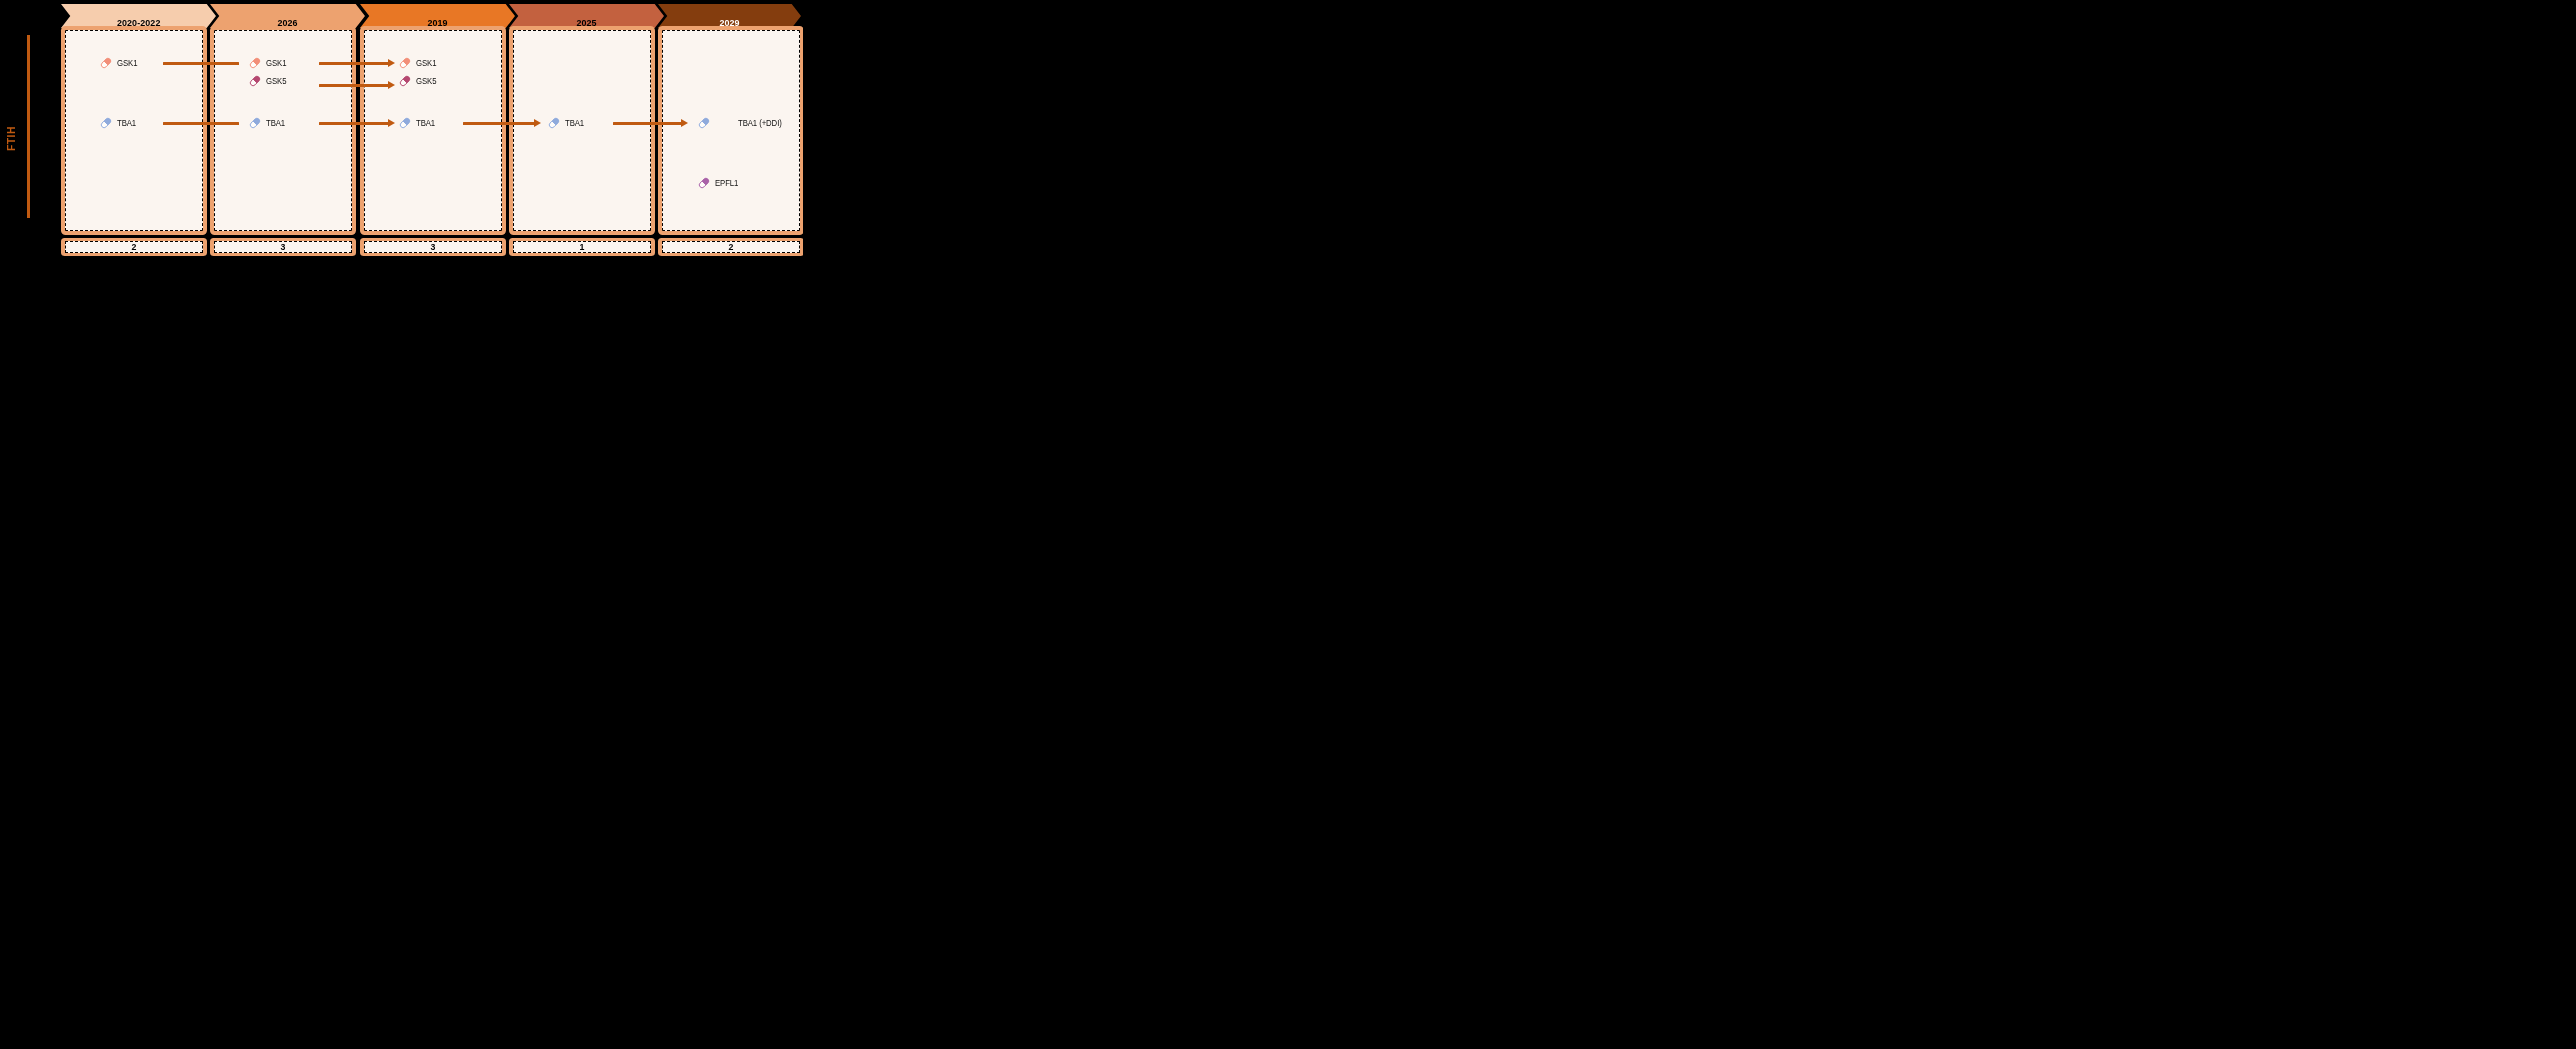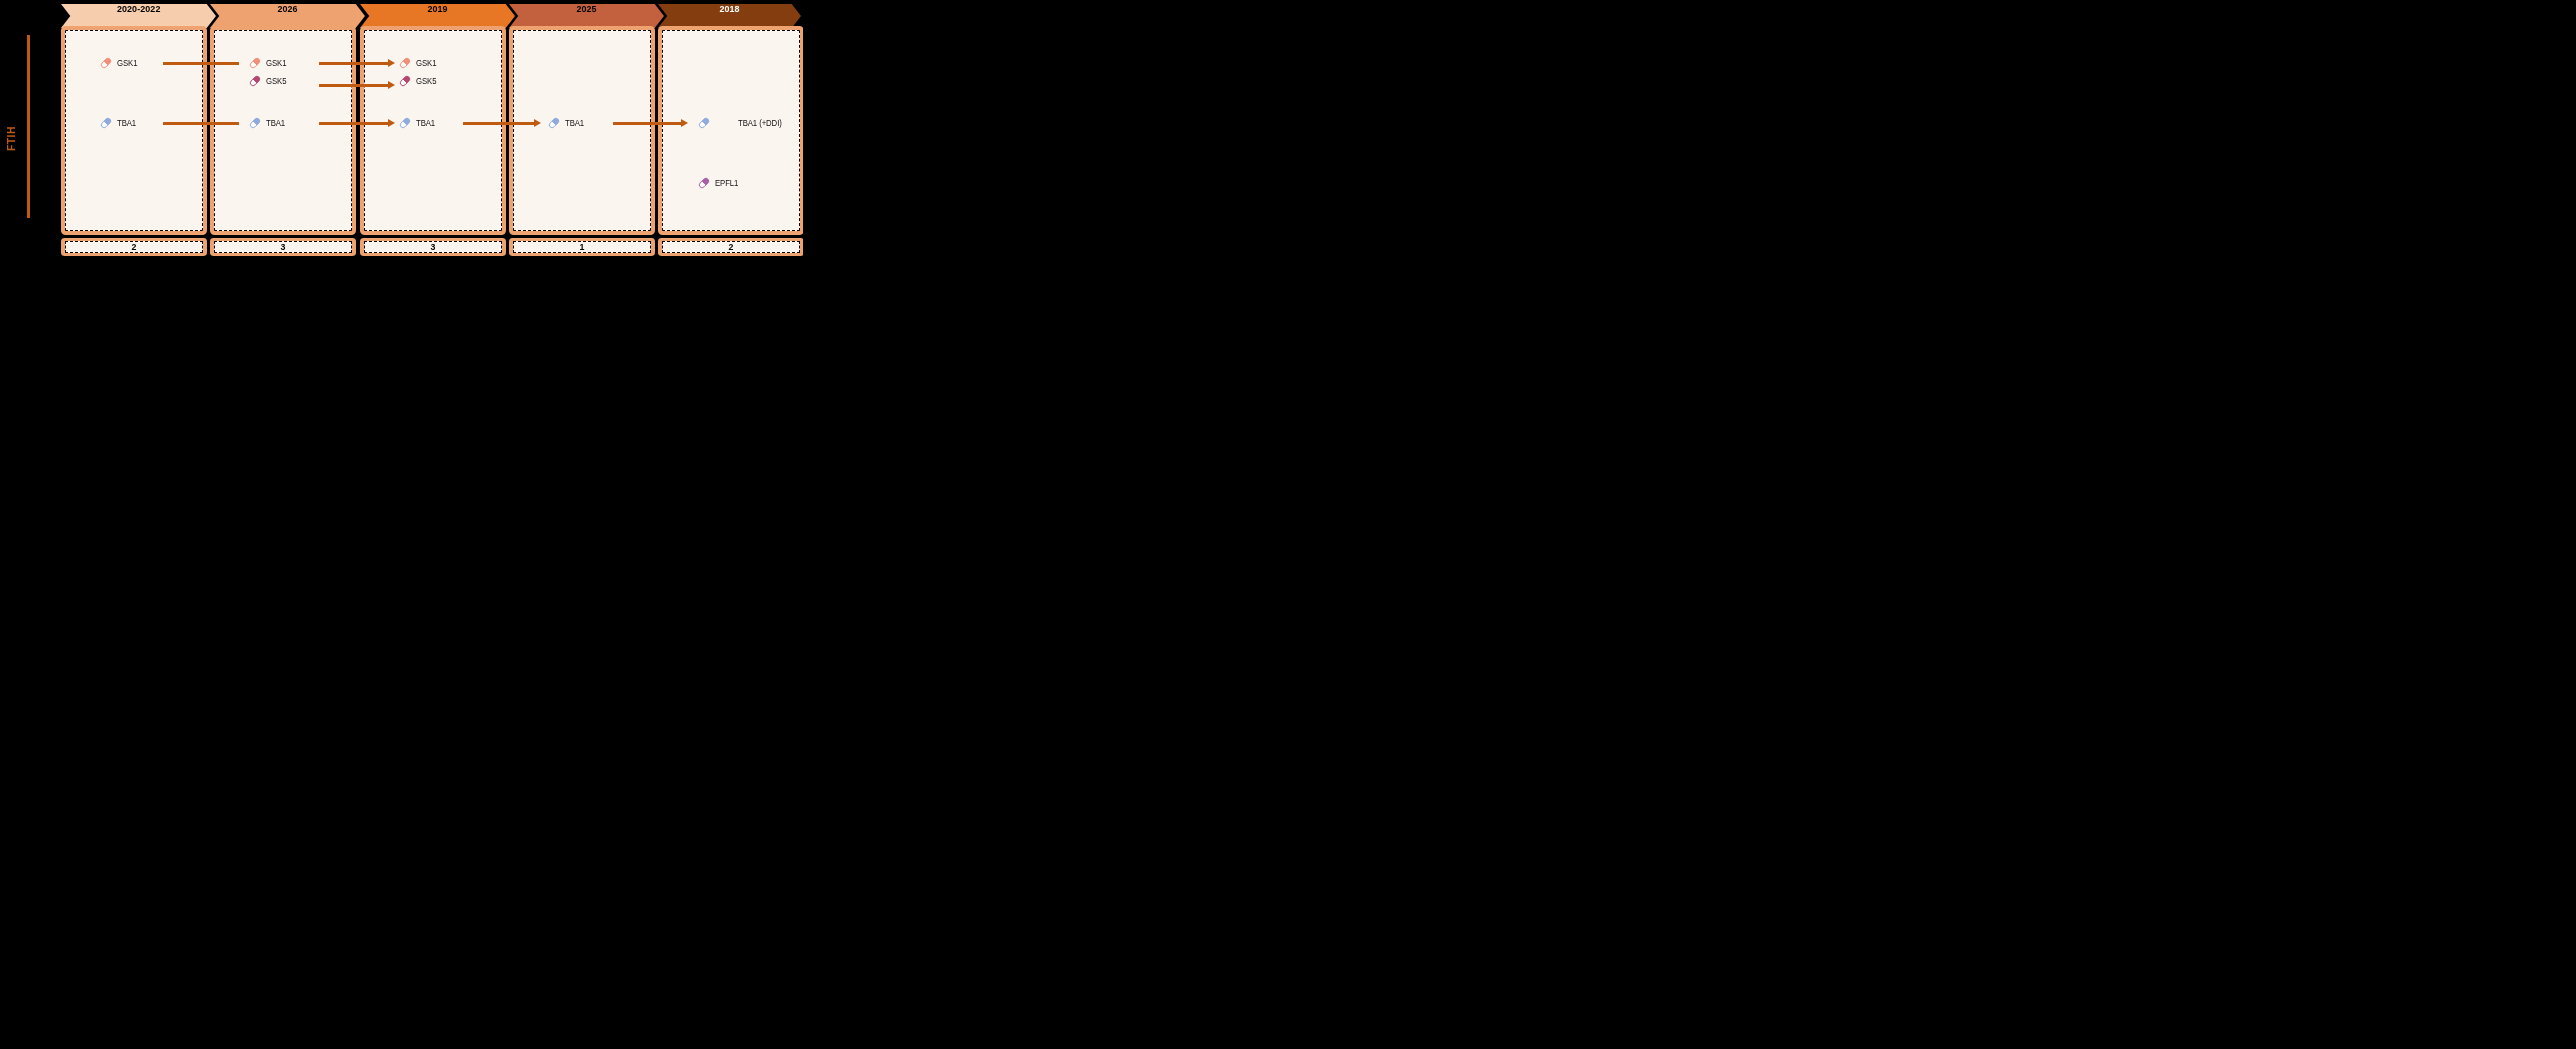--- a/index.html
+++ b/index.html
@@ -1,20 +1,20 @@
 <!DOCTYPE html>
 <html style="font-size:8.2px"><head>
 <meta charset="utf-8">
 <style>
   html,body{margin:0;padding:0;background:#000;}
   *{box-sizing:border-box;font-family:"Liberation Sans",sans-serif;}
   #stage{position:relative;width:803px;height:262px;background:#000;overflow:hidden;}
 
   
-  .banner{position:absolute;top:4.1px;height:24px;display:flex;align-items:flex-start;justify-content:center;
+  .banner{position:absolute;top:4.1px;height:24px;display:flex;align-items:flex-end;justify-content:center;
           clip-path:polygon(0 0,calc(100% - 9.3px) 0,100% 50%,calc(100% - 9.3px) 100%,0 100%,9.3px 50%);}
   .banner span{font-weight:bold;font-size:9.3px;letter-spacing:0.1px;transform:scaleX(.96);}
 
   
   .col{position:absolute;top:26px;height:209px;background:#EDA26F;border-radius:4.6px;padding:4.1px;}
   .col-inner{width:100%;height:100%;background:#FBF5F0;border:1.5px dashed #000;border-radius:1px;}
   .cnt{position:absolute;top:238px;height:17.5px;background:#EDA26F;border-radius:3.6px;padding:2.6px 3.6px;}
   .cnt-inner{width:100%;height:100%;background:#FBF5F0;border:1.5px dashed #000;display:flex;
              align-items:center;justify-content:center;font-weight:bold;font-size:8.8px;color:#000;}
 
@@ -149,21 +149,21 @@
     <div class="item" style="left: 547px; top: 116px;">
       <svg class="pill" width="14" height="14" viewBox="0 0 28 28">
   <g transform="rotate(45 14 14)">
     <path d="M8.5 14 V8.5 A5.5 5.5 0 0 1 19.5 8.5 V14 Z" fill="#8FAADC" stroke="#8FAADC" stroke-width="1.8"></path>
     <path d="M8.5 14 V19.5 A5.5 5.5 0 0 0 19.5 19.5 V14 Z" fill="#FFFDFB" stroke="#8FAADC" stroke-width="1.8"></path>
   </g>
       </svg>
       <span class="lbl">TBA1</span>
     </div>
     <div class="banner" style="left: 658px; width: 143px; background: rgb(132, 61, 14);">
-      <span style="color: rgb(255, 255, 255);">2018</span>
+      <span style="color: rgb(255, 255, 255);">2029</span>
     </div>
     <div class="col" style="left: 658px; width: 146px;">
       <div class="col-inner"></div>
     </div>
     <div class="cnt" style="left: 658px; width: 146px;">
       <div class="cnt-inner">2</div>
     </div>
     <div class="item" style="left: 697px; top: 116px; gap: 27px;">
       <svg class="pill" width="14" height="14" viewBox="0 0 28 28">
   <g transform="rotate(45 14 14)">

